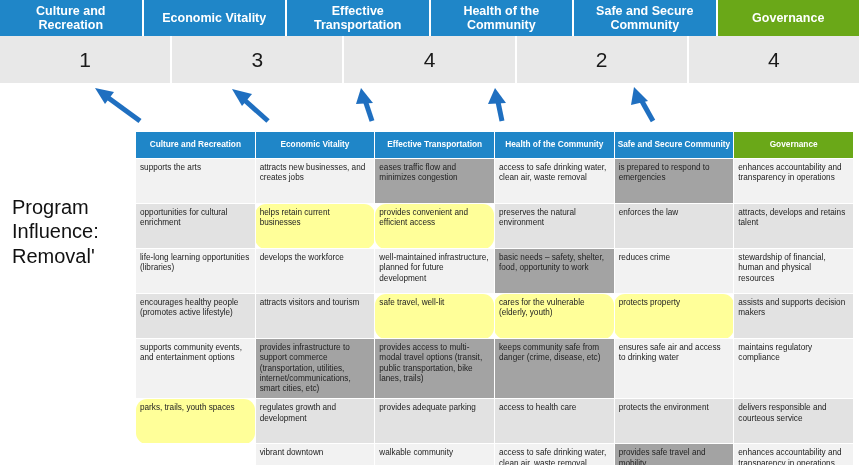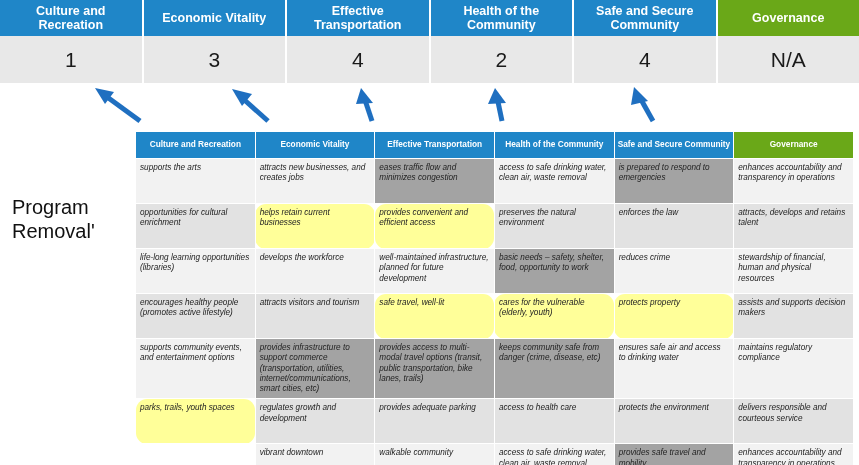--- a/index.html
+++ b/index.html
@@ -115,21 +115,20 @@
   }
   #matrix td {
     font-size: 8.2px;
     color: #222222;
     vertical-align: top;
     padding: 4px 4px;
     line-height: 1.25;
     border: 1px solid #ffffff;
     background: #f2f2f2;
     height: 36px;
-    font-style: italic;
   }
   #matrix td.hl {
     background: #a3a3a3;
   }
   #matrix td.blank {
     background: #ffffff;
     border: 1px solid #ffffff;
   }
   #matrix tr.rowalt td {
     background: #e2e2e2;
@@ -150,21 +149,20 @@
     <div class="top-hdr">Health of the Community</div>
     <div class="top-hdr">Safe and Secure Community</div>
     <div class="top-hdr gov">Governance</div>
   </div>
   <div id="top-value-row">
     <div class="top-val">1</div>
     <div class="top-val">3</div>
     <div class="top-val">4</div>
     <div class="top-val">2</div>
     <div class="top-val">4</div>
-    <div class="top-val">N/A</div>
   </div>
 </div>
 
 <svg id="arrows" width="859" height="50" viewBox="0 0 859 50">
   <g stroke="#1f6fc0" stroke-width="5" fill="#1f6fc0">
     <g>
       <line x1="140" y1="38" x2="103" y2="11"></line>
       <polygon points="95,5 114,9 105,21" stroke="none"></polygon>
     </g>
     <g>
@@ -181,20 +179,21 @@
     </g>
     <g>
       <line x1="653" y1="38" x2="639" y2="13"></line>
       <polygon points="634,4 648,18 631,22" stroke="none"></polygon>
     </g>
   </g>
 </svg>
 
 <div id="caption">
   <div>Program</div>
+  <div>Influence:</div>
   <div>Removal'</div>
 </div>
 
 <table id="matrix">
   <thead>
     <tr>
       <th>Culture and Recreation</th>
       <th>Economic Vitality</th>
       <th>Effective Transportation</th>
       <th>Health of the Community</th>

